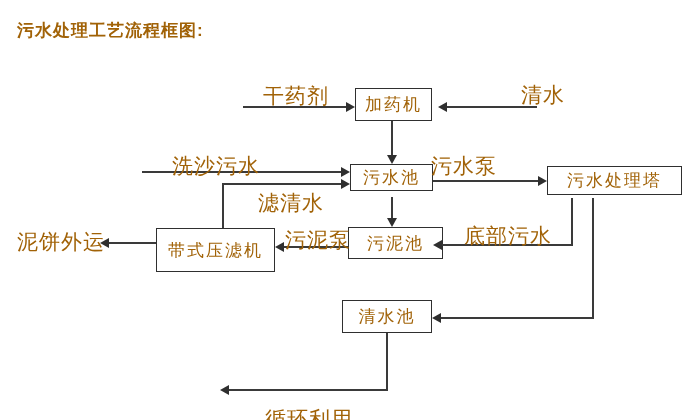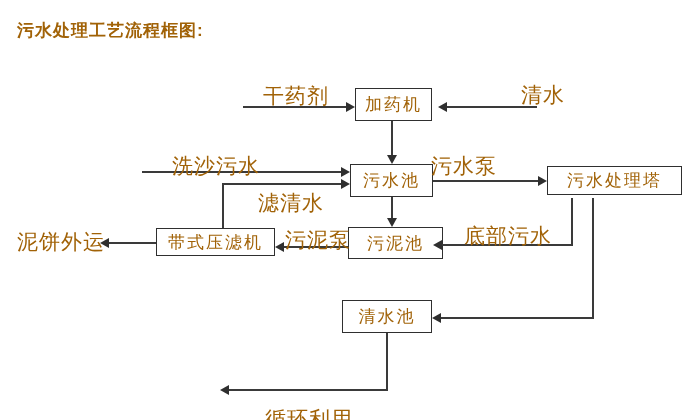--- a/index.html
+++ b/index.html
@@ -29,30 +29,30 @@
 </head>
 <body>
 
 <div id="canvas">
 
   <div class="title">污水处理工艺流程框图:</div>
 
   <div class="node" style="left:355px; top:88px;  width:77px;  height:33px;">
     <span>加药机</span>
   </div>
-  <div class="node" style="left:350px; top:164px; width:83px;  height:33px;">
+  <div class="node" style="left:350px; top:164px; width:83px;  height:27px;">
     <span>污水池</span>
   </div>
   <div class="node" style="left:547px; top:166px; width:135px; height:29px;">
     <span>污水处理塔</span>
   </div>
   <div class="node" style="left:348px; top:227px; width:95px;  height:32px;">
     <span>污泥池</span>
   </div>
-  <div class="node" style="left:156px; top:228px; width:119px; height:28px;">
+  <div class="node" style="left:156px; top:228px; width:119px; height:44px;">
     <span>带式压滤机</span>
   </div>
   <div class="node" style="left:342px; top:300px; width:90px;  height:33px;">
     <span>清水池</span>
   </div>
 
   <div class="hline" style="left:243px; top:106px; width:103px;"></div>
   <div class="arr r" style="left:346px; top:102px;"></div>
   <div class="lbl" style="left:263px; top:82px;">干药剂</div>
 

